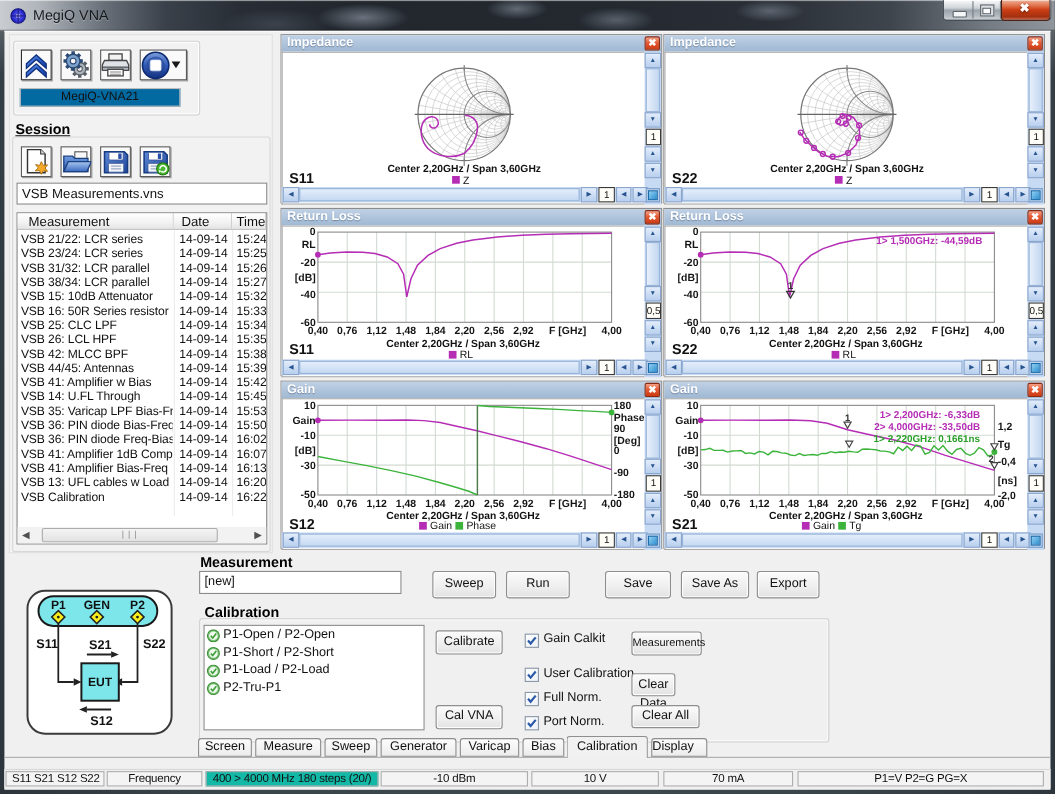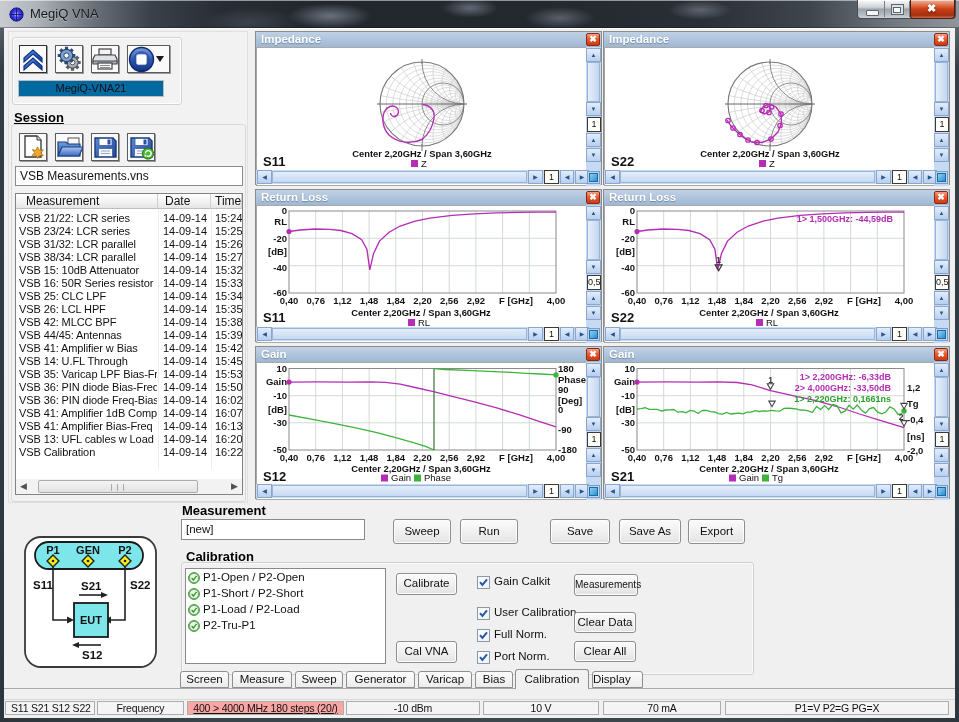--- a/index.html
+++ b/index.html
@@ -765,30 +765,30 @@
 <svg style="position:absolute;left:478px;top:630px" width="11" height="11" viewBox="0 0 11 11">
     <path d="M2 5.2 L4.4 8 L9 2.4" fill="none" stroke="#2a59a8" stroke-width="2"></path>
   </svg>
 <div style="position:absolute;left:494px;top:628px;font:11.5px 'Liberation Sans',sans-serif;color:#111;">Full Norm.</div>
 <div style="position:absolute;left:477px;top:651px;width:13px;height:13px;background:linear-gradient(135deg,#fdfdfd,#eef2f6);border:1px solid #8a98a8;box-sizing:border-box;"></div>
 <svg style="position:absolute;left:478px;top:652px" width="11" height="11" viewBox="0 0 11 11">
     <path d="M2 5.2 L4.4 8 L9 2.4" fill="none" stroke="#2a59a8" stroke-width="2"></path>
   </svg>
 <div style="position:absolute;left:494px;top:650px;font:11.5px 'Liberation Sans',sans-serif;color:#111;">Port Norm.</div>
 <div style="position:absolute;left:574px;top:574px;width:64px;height:22px;background:linear-gradient(180deg,#fbfbfb,#eeeeee 60%,#e2e2e2);border:1px solid #8e8e8e;border-radius:3px;box-sizing:border-box;box-shadow:inset 0 0 0 1px #fdfdfd;font:10px 'Liberation Sans',sans-serif;color:#111;text-align:center;line-height:19px;">Measurements</div>
-<div style="position:absolute;left:574px;top:612px;width:62px;height:21px;background:linear-gradient(180deg,#fbfbfb,#eeeeee 60%,#e2e2e2);border:1px solid #8e8e8e;border-radius:3px;box-sizing:border-box;box-shadow:inset 0 0 0 1px #fdfdfd;font:11.5px 'Liberation Sans',sans-serif;color:#111;text-align:center;line-height:18px;">Clear Data</div>
+<div style="position:absolute;left:574px;top:612px;width:40px;height:21px;background:linear-gradient(180deg,#fbfbfb,#eeeeee 60%,#e2e2e2);border:1px solid #8e8e8e;border-radius:3px;box-sizing:border-box;box-shadow:inset 0 0 0 1px #fdfdfd;font:11.5px 'Liberation Sans',sans-serif;color:#111;text-align:center;line-height:18px;">Clear Data</div>
 <div style="position:absolute;left:574px;top:641px;width:62px;height:21px;background:linear-gradient(180deg,#fbfbfb,#eeeeee 60%,#e2e2e2);border:1px solid #8e8e8e;border-radius:3px;box-sizing:border-box;box-shadow:inset 0 0 0 1px #fdfdfd;font:11.5px 'Liberation Sans',sans-serif;color:#111;text-align:center;line-height:18px;">Clear All</div>
 <div style="position:absolute;left:4px;top:688px;width:951px;height:1px;background:#aaaaaa;"></div>
 <div style="position:absolute;left:180px;top:671px;width:49px;height:17px;background:linear-gradient(180deg,#fcfcfc,#ececec);border:1px solid #8e8e8e;border-radius:3px 3px 0 0;box-sizing:border-box;font:11.5px 'Liberation Sans',sans-serif;color:#111;text-align:center;line-height:15px;">Screen</div>
 <div style="position:absolute;left:232px;top:671px;width:60px;height:17px;background:linear-gradient(180deg,#fcfcfc,#ececec);border:1px solid #8e8e8e;border-radius:3px 3px 0 0;box-sizing:border-box;font:11.5px 'Liberation Sans',sans-serif;color:#111;text-align:center;line-height:15px;">Measure</div>
 <div style="position:absolute;left:295px;top:671px;width:48px;height:17px;background:linear-gradient(180deg,#fcfcfc,#ececec);border:1px solid #8e8e8e;border-radius:3px 3px 0 0;box-sizing:border-box;font:11.5px 'Liberation Sans',sans-serif;color:#111;text-align:center;line-height:15px;">Sweep</div>
 <div style="position:absolute;left:346px;top:671px;width:69px;height:17px;background:linear-gradient(180deg,#fcfcfc,#ececec);border:1px solid #8e8e8e;border-radius:3px 3px 0 0;box-sizing:border-box;font:11.5px 'Liberation Sans',sans-serif;color:#111;text-align:center;line-height:15px;">Generator</div>
 <div style="position:absolute;left:418px;top:671px;width:54px;height:17px;background:linear-gradient(180deg,#fcfcfc,#ececec);border:1px solid #8e8e8e;border-radius:3px 3px 0 0;box-sizing:border-box;font:11.5px 'Liberation Sans',sans-serif;color:#111;text-align:center;line-height:15px;">Varicap</div>
 <div style="position:absolute;left:475px;top:671px;width:38px;height:17px;background:linear-gradient(180deg,#fcfcfc,#ececec);border:1px solid #8e8e8e;border-radius:3px 3px 0 0;box-sizing:border-box;font:11.5px 'Liberation Sans',sans-serif;color:#111;text-align:center;line-height:15px;">Bias</div>
 <div style="position:absolute;left:515px;top:669px;width:74px;height:20px;background:#f1f1f1;border:1px solid #8e8e8e;border-bottom:none;border-radius:3px 3px 0 0;box-sizing:border-box;font:11.5px 'Liberation Sans',sans-serif;color:#111;text-align:center;line-height:19px;">Calibration</div>
 <div style="position:absolute;left:592px;top:671px;width:51px;height:17px;background:linear-gradient(180deg,#fcfcfc,#ececec);border:1px solid #8e8e8e;border-radius:3px 3px 0 0;box-sizing:border-box;font:11.5px 'Liberation Sans',sans-serif;color:#111;line-height:15px;">Display</div>
 <div style="position:absolute;left:4px;top:699px;width:951px;height:18px;background:#f0f0f0;border-top:1px solid #d8d8d8;"></div>
 <div style="position:absolute;left:5px;top:701px;width:90px;height:14px;background:#f4f4f4;border:1px solid #adadad;box-sizing:border-box;font:10.5px 'Liberation Sans',sans-serif;color:#111;text-align:left;letter-spacing:-0.2px;padding-left:5px;line-height:12px;white-space:nowrap;overflow:hidden;">S11 S21 S12 S22</div>
 <div style="position:absolute;left:97px;top:701px;width:87px;height:14px;background:#f4f4f4;border:1px solid #adadad;box-sizing:border-box;font:10.5px 'Liberation Sans',sans-serif;color:#111;text-align:center;letter-spacing:-0.2px;line-height:12px;white-space:nowrap;overflow:hidden;">Frequency</div>
-<div style="position:absolute;left:187px;top:701px;width:157px;height:14px;background:#fca5a5;border:1px solid #adadad;box-sizing:border-box;font:10.5px 'Liberation Sans',sans-serif;color:#111;text-align:center;letter-spacing:-0.2px;line-height:12px;white-space:nowrap;overflow:hidden;text-decoration:underline;">400 &gt; 4000 MHz 180 steps (20/)</div>
+<div style="position:absolute;left:187px;top:701px;width:157px;height:14px;background:#14b8a6;border:1px solid #adadad;box-sizing:border-box;font:10.5px 'Liberation Sans',sans-serif;color:#111;text-align:center;letter-spacing:-0.2px;line-height:12px;white-space:nowrap;overflow:hidden;">400 &gt; 4000 MHz 180 steps (20/)</div>
 <div style="position:absolute;left:346px;top:701px;width:134px;height:14px;background:#f4f4f4;border:1px solid #adadad;box-sizing:border-box;font:10.5px 'Liberation Sans',sans-serif;color:#111;text-align:center;letter-spacing:-0.2px;line-height:12px;white-space:nowrap;overflow:hidden;">-10 dBm</div>
 <div style="position:absolute;left:483px;top:701px;width:116px;height:14px;background:#f4f4f4;border:1px solid #adadad;box-sizing:border-box;font:10.5px 'Liberation Sans',sans-serif;color:#111;text-align:center;letter-spacing:-0.2px;line-height:12px;white-space:nowrap;overflow:hidden;">10 V</div>
 <div style="position:absolute;left:603px;top:701px;width:118px;height:14px;background:#f4f4f4;border:1px solid #adadad;box-sizing:border-box;font:10.5px 'Liberation Sans',sans-serif;color:#111;text-align:center;letter-spacing:-0.2px;line-height:12px;white-space:nowrap;overflow:hidden;">70 mA</div>
 <div style="position:absolute;left:725px;top:701px;width:224px;height:14px;background:#f4f4f4;border:1px solid #adadad;box-sizing:border-box;font:10.5px 'Liberation Sans',sans-serif;color:#111;text-align:center;letter-spacing:-0.2px;line-height:12px;white-space:nowrap;overflow:hidden;">P1=V P2=G PG=X</div>
 </body></html>

